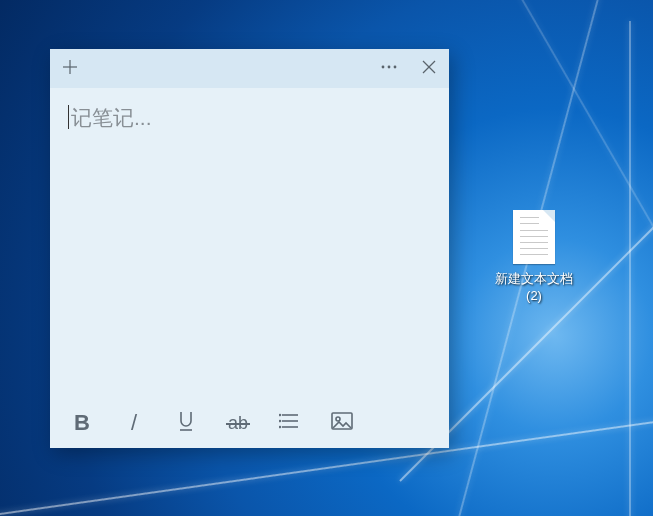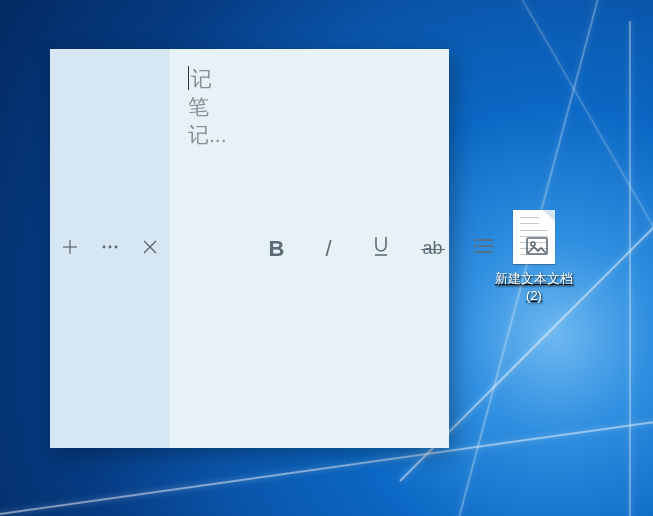--- a/index.html
+++ b/index.html
@@ -32,21 +32,21 @@
   
   .note {
     position: absolute;
     left: 50px;
     top: 49px;
     width: 399px;
     height: 399px;
     background: #e6f1f8;
     box-shadow: 4px 6px 20px rgba(0,0,0,0.30);
     display: flex;
-    flex-direction: row;
+    flex-direction: column;
   }
   .note-titlebar {
     flex: 0 0 39px;
     background: #d6e7f3;
     display: flex;
     align-items: center;
     color: #505a61;
   }
   .title-btn {
     width: 40px;
@@ -94,21 +94,20 @@
   .tool-btn svg { stroke: #5f6b76; }
 
   
   .desktop-icon {
     position: absolute;
     left: 490px;
     top: 210px;
     width: 88px;
     text-align: center;
     cursor: pointer;
-    text-decoration: underline;
   }
   .file-icon {
     width: 42px;
     height: 54px;
     margin: 0 auto 6px;
     position: relative;
   }
   .file-body {
     position: absolute;
     inset: 0;

